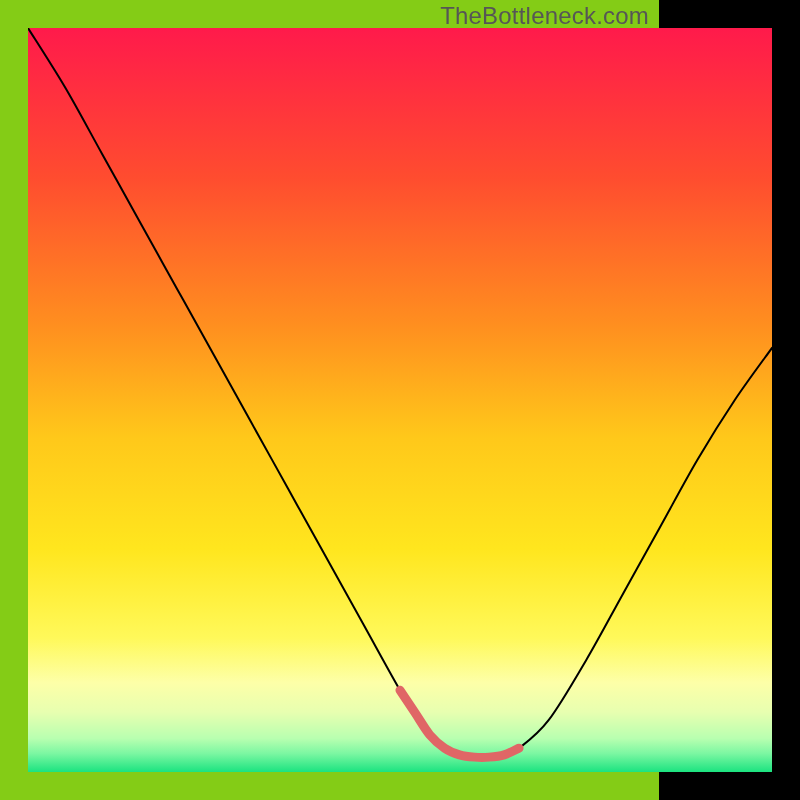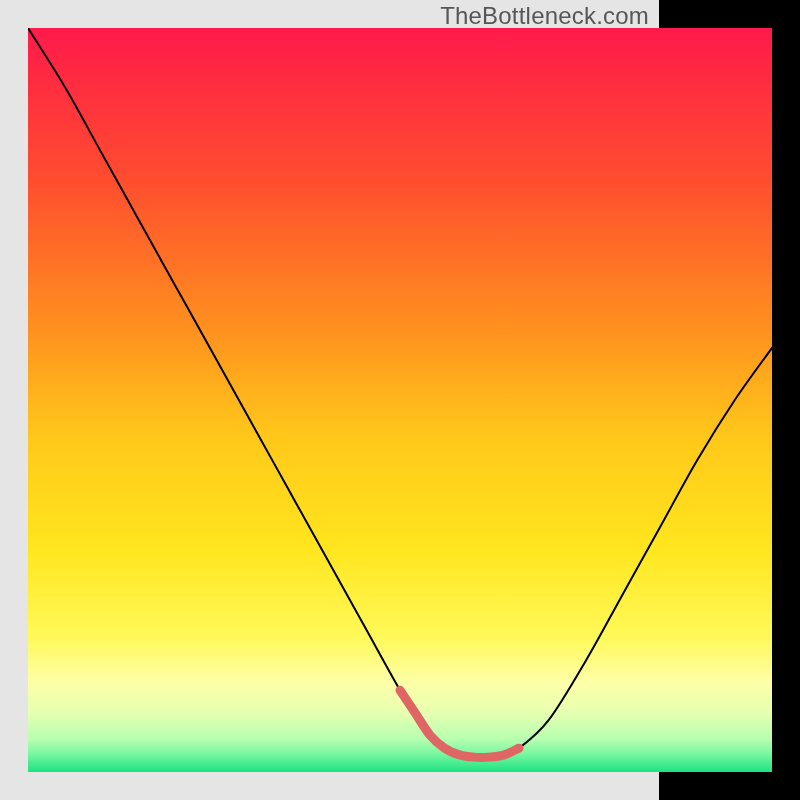--- a/index.html
+++ b/index.html
@@ -7,21 +7,21 @@
     padding: 0;
     width: 800px;
     height: 800px;
     background: #000;
     overflow: hidden;
   }
   .outer {
     position: relative;
     width: 659px;
     height: 800px;
-    background: #e5e5e5;
+    background: #84cc16;
   }
   .watermark {
     position: absolute;
     top: 2px;
     right: 10px;
     font-family: Arial, Helvetica, sans-serif;
     font-size: 24px;
     color: #565656;
     letter-spacing: 0.2px;
   }

